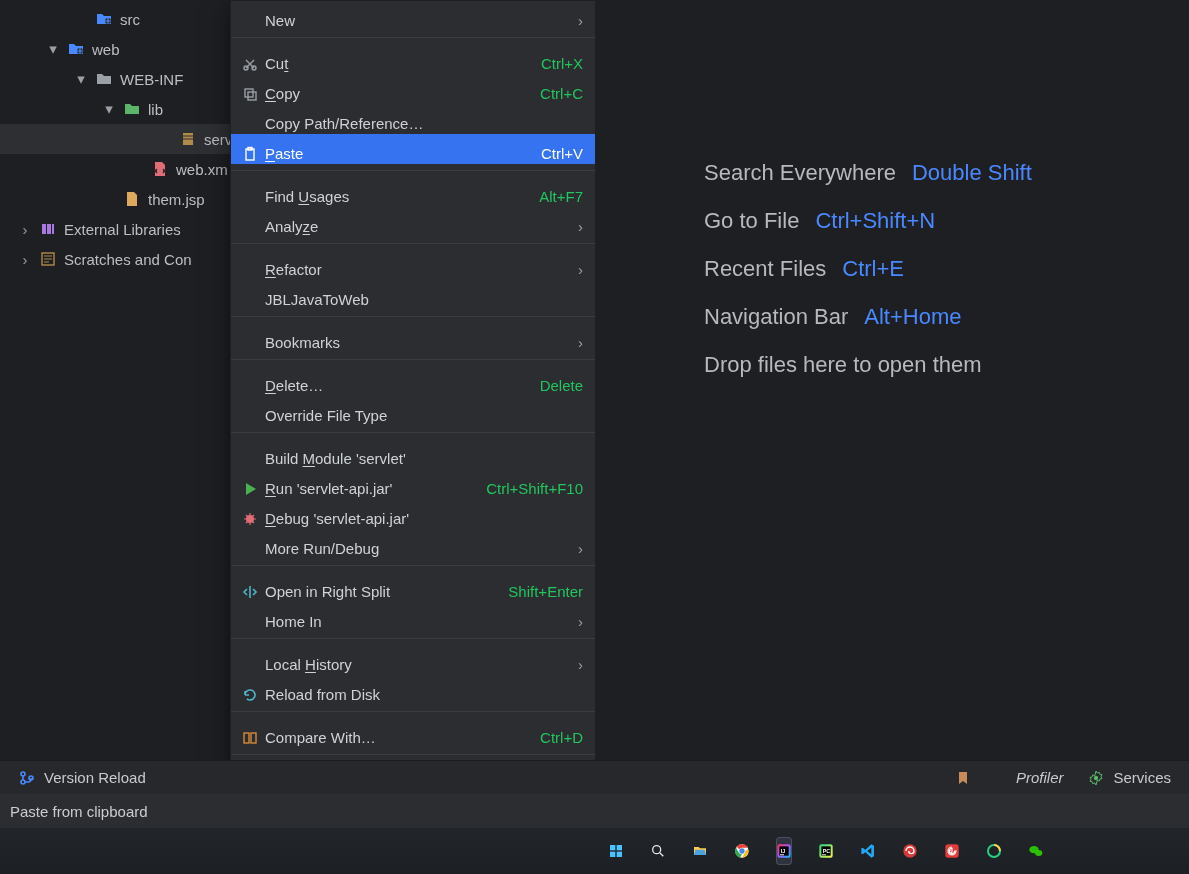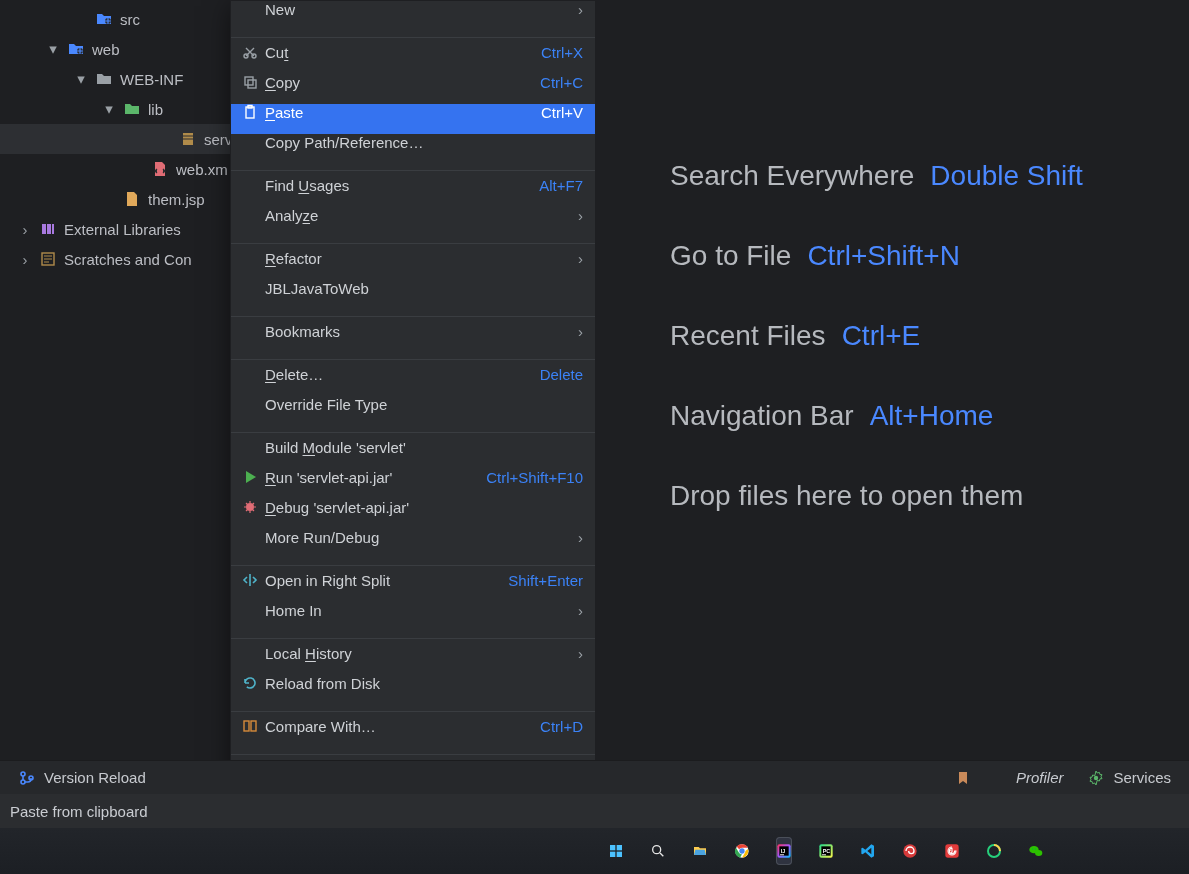--- a/index.html
+++ b/index.html
@@ -22,43 +22,43 @@
   .ind-4 { padding-left: 130px; }
   .ind-5 { padding-left: 158px; }
 
   
   .menu {
     position: absolute; left: 230px; top: 0; width: 366px;
     background: #2b2d30; border: 1px solid #1e1f22;
     box-shadow: 0 6px 24px rgba(0,0,0,.5);
     font-size: 15px; color: #cfd2d6;
   }
-  .mi { display: flex; align-items: flex-start; height: 30px; padding: 0 12px 0 8px; }
+  .mi { display: flex; align-items: center; height: 30px; padding: 9px 12px 0 8px; }
   .mi .mi-ico { width: 22px; display: inline-flex; justify-content: center; color: #9aa0a6; }
   .mi .mi-text { flex: 1 1 auto; padding-left: 4px; }
   .mi .mi-text u { text-decoration: underline; text-underline-offset: 2px; }
-  .mi .mi-short { color: #3b82f6; }
+  .mi .mi-short { color: #22c55e; }
   .mi .mi-arrow { color: #9aa0a6; width: 12px; text-align: right; }
   .mi.selected { background: #3573f0; color: #ffffff; }
   .mi.selected .mi-short, .mi.selected .mi-ico, .mi.selected .mi-arrow { color: #ffffff; }
   .sep { height: 1px; background: #3a3d41; margin: 6px 0; }
 
   .hand-circle {
     position: absolute; left: 255px; top: 786px; width: 170px; height: 40px;
     border: 2px solid #d63a3a; border-radius: 50%; transform: rotate(-6deg);
     pointer-events: none;
   }
 
   
   .editor {
     position: absolute; left: 596px; top: 0; right: 0; height: 760px;
     background: #1e1f22;
     display: flex; flex-direction: column; align-items: flex-start; justify-content: flex-start;
-    padding-top: 160px; padding-left: 74px; gap: 48px;
-    font-size: 28px; color: #b6b9be;
+    padding-top: 160px; padding-left: 108px; gap: 22px;
+    font-size: 22px; color: #b6b9be;
   }
   .ed-row { display: flex; align-items: baseline; gap: 16px; }
   .ed-row .key { color: #4a88ff; }
 
   
   .bottom-tabs {
     position: absolute; left: 0; right: 0; top: 760px; height: 34px;
     background: #26282b; border-top: 1px solid #1b1c1e;
     display: flex; align-items: center; gap: 24px; padding: 0 18px;
     font-size: 15px; color: #c7cacf;
@@ -204,33 +204,33 @@
     <div class="mi">
       <span class="mi-ico">
         <svg class="i16" viewBox="0 0 16 16" fill="none" stroke="#9aa0a6" stroke-width="1.4">
           <rect x="3" y="3" width="8" height="8"></rect>
           <rect x="6" y="6" width="8" height="8"></rect>
         </svg>
       </span>
       <span class="mi-text"><u>C</u>opy</span>
       <span class="mi-short">Ctrl+C</span>
     </div>
+    <div class="mi">
+      <span class="mi-ico"></span>
+      <span class="mi-text">Copy Path/Reference…</span>
+    </div>
     <div class="mi selected">
       <span class="mi-ico">
         <svg class="i16" viewBox="0 0 16 16" fill="none" stroke="currentColor" stroke-width="1.4">
           <rect x="4" y="3" width="8" height="11"></rect>
           <rect x="6" y="1.5" width="4" height="2.5"></rect>
         </svg>
       </span>
       <span class="mi-text"><u>P</u>aste</span>
       <span class="mi-short">Ctrl+V</span>
-    </div>
-    <div class="mi">
-      <span class="mi-ico"></span>
-      <span class="mi-text">Copy Path/Reference…</span>
     </div>
     <div class="sep"></div>
     <div class="mi">
       <span class="mi-ico"></span>
       <span class="mi-text">Find <u>U</u>sages</span>
       <span class="mi-short">Alt+F7</span>
     </div>
     <div class="mi">
       <span class="mi-ico"></span>
       <span class="mi-text">Analy<u>z</u>e</span>

